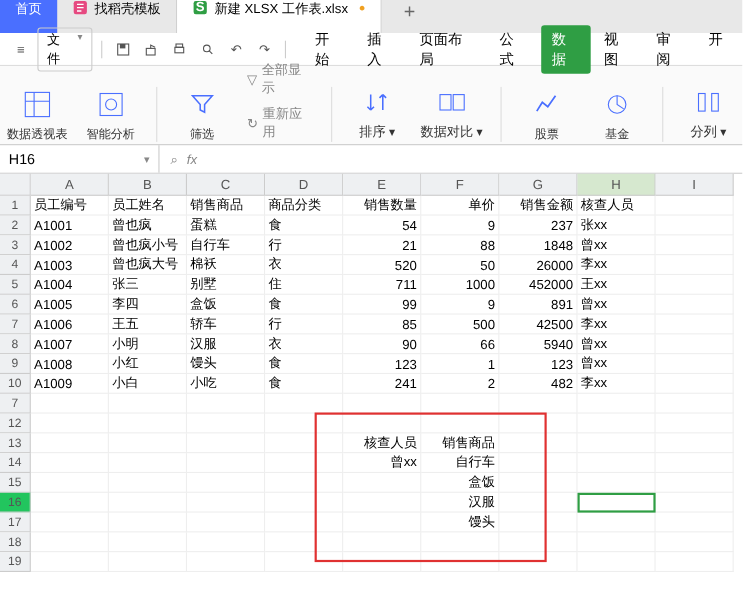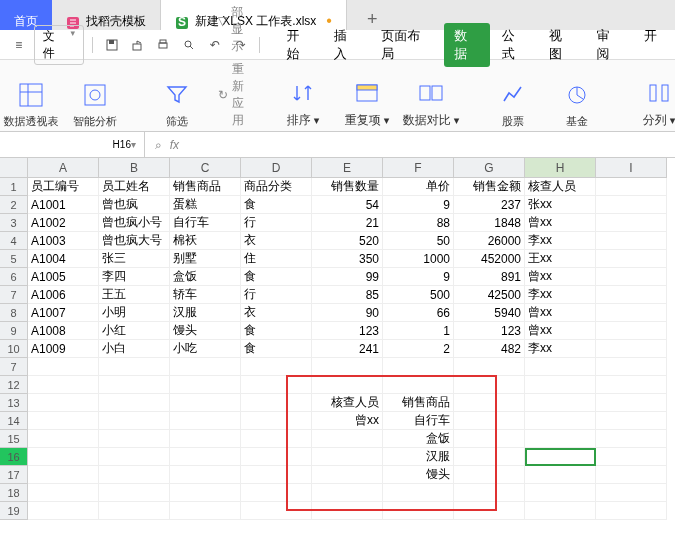--- a/index.html
+++ b/index.html
@@ -1,18 +1,18 @@
 <!DOCTYPE html>
 <html><head>
 <meta charset="utf-8">
 <style>
 *{margin:0;padding:0;box-sizing:border-box;font-family:"Microsoft YaHei",Arial,sans-serif;font-size:12px;user-select:none}
 body{background:#fff;width:675px;height:552px;overflow:hidden;position:relative}
 .tabs{display:flex;height:30px;background:#e8e8e8;align-items:stretch}
-.tab{display:flex;align-items:flex-end;padding:0 14px;gap:6px;font-size:12px;border-right:1px solid #d0d0d0;cursor:pointer}
+.tab{display:flex;align-items:flex-start;padding:0 14px;gap:6px;font-size:12px;border-right:1px solid #d0d0d0;cursor:pointer}
 .tab.home{background:#4a6fff;color:#fff;border:none}
 .tab.active{background:#fff}
 .tab .ic{width:14px;height:14px;display:inline-flex;align-items:center;justify-content:center}
 .tab .dot{color:#f0a020;font-size:16px;margin-left:4px}
 .tab .add{font-size:18px;color:#666;padding:0 6px}
 .menubar{display:flex;align-items:center;height:30px;padding:0 8px;gap:4px;border-bottom:1px solid #ddd}
 .filebtn{display:flex;align-items:flex-start;gap:4px;padding:2px 8px;border:1px solid #ccc;border-radius:3px;cursor:pointer}
 .sep{width:1px;height:16px;background:#ccc;margin:0 4px}
 .ibtn{width:22px;height:22px;display:inline-flex;align-items:center;justify-content:center;cursor:pointer;color:#555}
 .menus{display:flex;margin-left:8px;gap:2px}
@@ -20,21 +20,21 @@
 .mitem.active{background:#2f9e44;color:#fff;border-radius:3px}
 .ribbon{display:flex;align-items:flex-end;height:72px;padding:4px 8px 2px;gap:18px;border-bottom:1px solid #ccc;background:#fafafa}
 .rgrp{display:flex;flex-direction:column;align-items:center;gap:4px;cursor:pointer;min-width:46px}
 .rgrp .ric{width:30px;height:30px;display:flex;align-items:center;justify-content:center;color:#4a6fff}
 .rgrp .rlbl{font-size:11px;color:#333;white-space:nowrap}
 .rsub{display:flex;flex-direction:column;gap:6px;font-size:11px;color:#888}
 .rsub>div{display:flex;align-items:center;gap:4px;cursor:pointer}
 .vsep{width:1px;height:50px;background:#ddd}
 .refbar{display:flex;align-items:center;height:26px;border-bottom:1px solid #ccc}
 .namebox{width:145px;display:flex;align-items:center;border-right:1px solid #ccc;padding:0 8px;height:100%}
-.namebox input{border:none;outline:none;width:100%;text-align:right;font-size:10px}
+.namebox input{border:none;outline:none;width:100%;text-align:left;font-size:13px}
 .namebox .dd{color:#888;font-size:10px}
 .fxarea{display:flex;align-items:center;gap:8px;padding:0 10px;color:#888}
 .grid{position:relative}
 .chdr{display:flex;height:20px}
 .corner{width:28px;border-right:1px solid #ccc;border-bottom:1px solid #ccc;background:#eef0f2}
 .ch{width:71px;border-right:1px solid #ccc;border-bottom:1px solid #ccc;background:#eef0f2;display:flex;align-items:center;justify-content:center;color:#555}
 .ch.sel{background:#d6e8cf}
 .rows{position:relative}
 .row{display:flex;height:18px}
 .rh{width:28px;border-right:1px solid #ccc;border-bottom:1px solid #ccc;background:#eef0f2;display:flex;align-items:center;justify-content:center;color:#555;font-size:11px}
@@ -107,22 +107,22 @@
         <line x1="8" y1="8" x2="11" y2="11" stroke="#555"></line>
       </svg>
     </span>
   <span class="ibtn">↶</span>
   <span class="ibtn">↷</span>
   <span class="sep"></span>
   <div class="menus">
     <div class="mitem">开始</div>
     <div class="mitem">插入</div>
     <div class="mitem">页面布局</div>
+    <div class="mitem">公式</div>
     <div class="mitem active">数据</div>
-    <div class="mitem">公式</div>
     <div class="mitem">视图</div>
     <div class="mitem">审阅</div>
     <div class="mitem">开</div>
   </div>
 </div>
 
 <div class="ribbon">
   <div class="rgrp">
       <div class="ric">
         <svg width="26" height="26">
@@ -162,29 +162,20 @@
       </div>
   </div>
   <div class="vsep"></div>
   <div class="rgrp">
       <div class="ric">
         <svg width="24" height="24">
           <path d="M6 5v14m0 0l-3-3m3 3l3-3M17 19V5m0 0l-3 3m3-3l3 3" stroke="#4a6fff" stroke-width="1.4" fill="none"></path>
         </svg>
       </div>
       <div class="rlbl"><span>排序</span> ▾</div>
-    </div>
-  <div class="rgrp">
-      <div class="ric">
-        <svg width="26" height="22">
-          <rect x="3" y="3" width="20" height="16" fill="none" stroke="#4a6fff"></rect>
-          <rect x="3" y="3" width="20" height="5" fill="#ffd966" stroke="#4a6fff"></rect>
-        </svg>
-      </div>
-      <div class="rlbl"><span>重复项</span> ▾</div>
     </div>
   <div class="rgrp">
       <div class="ric">
         <svg width="26" height="22">
           <rect x="2" y="4" width="10" height="14" fill="none" stroke="#4a6fff"></rect>
           <rect x="14" y="4" width="10" height="14" fill="none" stroke="#4a6fff"></rect>
         </svg>
       </div>
       <div class="rlbl"><span>数据对比</span> ▾</div>
     </div>
@@ -291,21 +282,21 @@
         <div class="cell r">26000</div>
         <div class="cell">李xx</div>
         <div class="cell"></div>
       </div>
       <div class="row">
         <div class="rh">5</div>
         <div class="cell">A1004</div>
         <div class="cell">张三</div>
         <div class="cell">别墅</div>
         <div class="cell">住</div>
-        <div class="cell r">350</div>
+        <div class="cell r">711</div>
         <div class="cell r">1000</div>
         <div class="cell r">452000</div>
         <div class="cell">王xx</div>
         <div class="cell"></div>
       </div>
       <div class="row">
         <div class="rh">6</div>
         <div class="cell">A1005</div>
         <div class="cell">李四</div>
         <div class="cell">盒饭</div>

